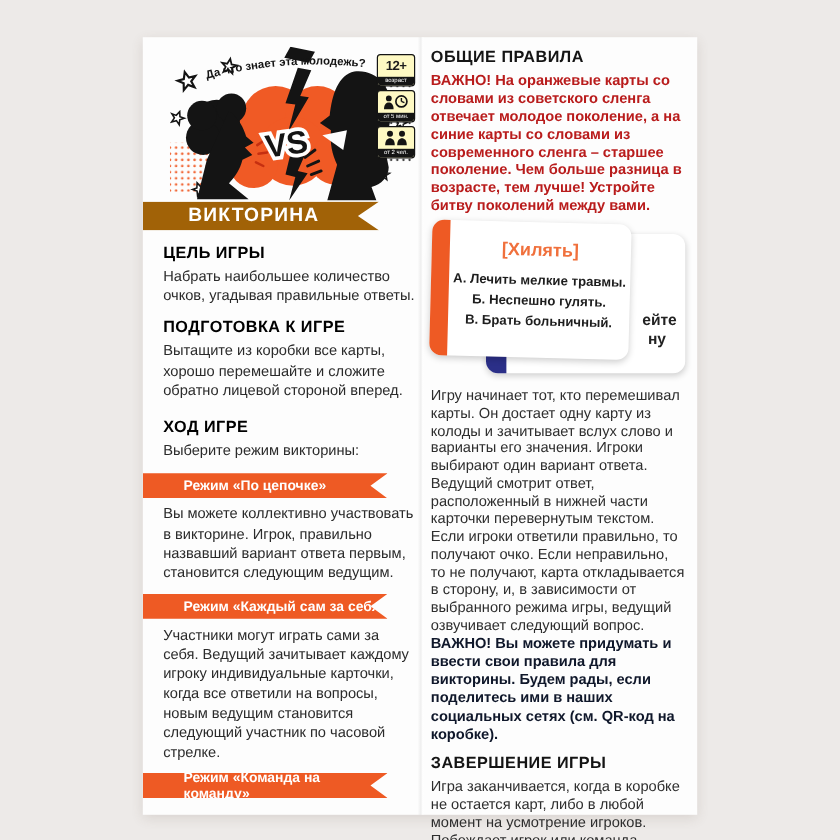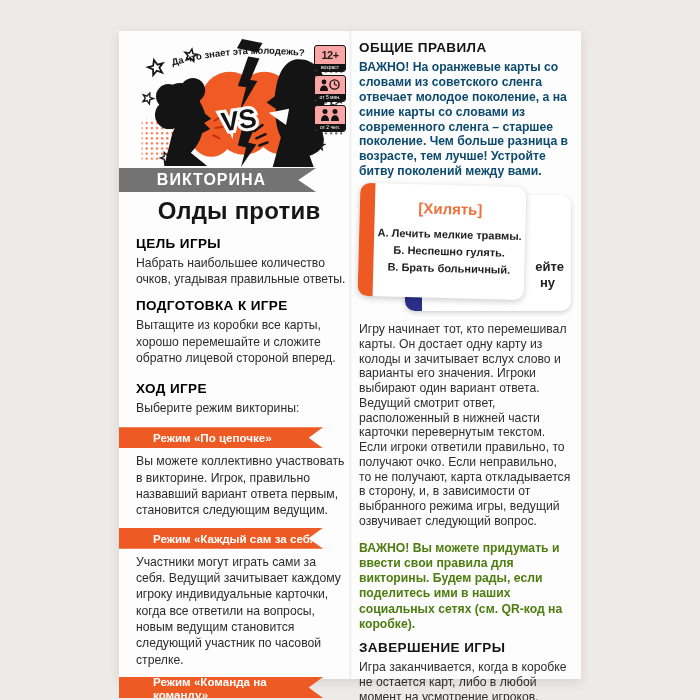--- a/index.html
+++ b/index.html
@@ -18,49 +18,49 @@
     background:linear-gradient(90deg,rgba(0,0,0,0) 0%,rgba(0,0,0,.06) 45%,rgba(255,255,255,.5) 70%,rgba(0,0,0,0) 100%);
     pointer-events:none;
   }
   .col-left{position:absolute;left:17px;top:8px;width:212px;}
   .col-right{position:absolute;left:240px;top:9px;width:212px;}
 
   
   .hero{position:relative;width:212px;height:128px;}
   .hero svg{display:block;}
   .badges{position:absolute;right:2px;top:6px;width:32px;display:flex;flex-direction:column;gap:3px;}
-  .badge{border:1.7px solid #141414;border-radius:3px;background:#fca5a5;overflow:hidden;}
+  .badge{border:1.7px solid #141414;border-radius:3px;background:#fef9c3;overflow:hidden;}
   .badge-val{height:18px;display:flex;align-items:center;justify-content:center;font-weight:bold;font-size:11px;letter-spacing:-.5px;}
   .badge-ico{height:18px;display:flex;align-items:center;justify-content:center;}
   .badge-label{background:#141414;color:#fff;font-size:5px;line-height:7px;text-align:center;white-space:nowrap;}
 
   
   .ribbon-main{
     position:relative;margin-left:-17px;margin-top:1px;width:197px;height:24px;
-    background:#737373;color:#fff;font-weight:bold;font-size:16px;letter-spacing:1px;
+    background:#a16207;color:#fff;font-weight:bold;font-size:16px;letter-spacing:1px;
     display:flex;align-items:center;justify-content:center;
     clip-path:polygon(0 0,100% 0,91% 50%,100% 100%,0 100%);
     padding-right:12px;box-sizing:border-box;
   }
   .subtitle{font-weight:bold;font-size:24px;color:#161616;text-align:center;margin:5px 0 2px -6px;letter-spacing:.2px;}
   .sec-h{font-weight:bold;font-size:13.5px;color:#000000;letter-spacing:.4px;margin-top:11px;}
   .sec-b{font-size:12.2px;line-height:1.33;color:#2b2b2b;margin-top:4px;}
   .ribbon-mode{
     position:relative;margin-left:-17px;margin-top:9px;width:204px;height:21px;
     background:#ee5a24;color:#fff;font-weight:bold;font-size:11.6px;
     display:flex;align-items:center;padding-left:34px;box-sizing:border-box;
     clip-path:polygon(0 0,100% 0,93% 50%,100% 100%,0 100%);
   }
   .mode-b{font-size:12.2px;line-height:1.34;color:#2b2b2b;margin-top:5px;}
 
   
   .r-h{font-weight:bold;font-size:13.5px;letter-spacing:.4px;color:#141414;}
-  .r-intro{font-weight:bold;font-size:12.2px;line-height:1.22;color:#0c4a6e;margin-top:5px;}
+  .r-intro{font-weight:bold;font-size:12.2px;line-height:1.22;color:#b91c1c;margin-top:5px;}
   .r-body{font-size:12.2px;line-height:1.21;color:#2e2e2e;margin-top:5px;}
-  .r-note{font-weight:bold;font-size:12.2px;line-height:1.25;color:#4d7c0f;margin-top:12px;}
+  .r-note{font-weight:bold;font-size:12.2px;line-height:1.25;color:#0f172a;margin-top:0;}
 
   
   .cards{position:relative;width:222px;height:132px;margin-top:6px;}
   .card-back{
     position:absolute;left:46px;top:10px;width:166px;height:116px;background:#fff;
     border-radius:10px;box-shadow:0 2px 5px rgba(0,0,0,.18);
   }
   .card-back .stripe-blue{position:absolute;left:0;top:0;bottom:0;width:17px;background:#2b2f88;border-radius:10px 0 0 10px;}
   .frag{position:absolute;font-weight:bold;color:#222;font-size:13px;}
   .frag-1{right:7px;top:64px;}
@@ -181,21 +181,20 @@
               <circle cx="16" cy="3.5" r="2.5" fill="#141414"></circle>
               <path d="M12,13 C12,9 14,7.3 16,7.3 C18,7.3 20,9 20,13 Z" fill="#141414"></path>
             </svg>
           </div>
           <div class="badge-label">от 2 чел.</div>
         </div>
       </div>
     </div>
 
     <div class="ribbon-main">ВИКТОРИНА</div>
-    <div class="subtitle">Олды против</div>
 
     <div class="sec-h">ЦЕЛЬ ИГРЫ</div>
     <div class="sec-b">Набрать наибольшее количество очков, угадывая правильные ответы.</div>
 
     <div class="sec-h">ПОДГОТОВКА К ИГРЕ</div>
     <div class="sec-b">Вытащите из коробки все карты, хорошо перемешайте и сложите обратно лицевой стороной вперед.</div>
 
     <div class="sec-h" style="margin-top:15px;">ХОД ИГРЕ</div>
     <div class="sec-b">Выберите режим викторины:</div>
 

